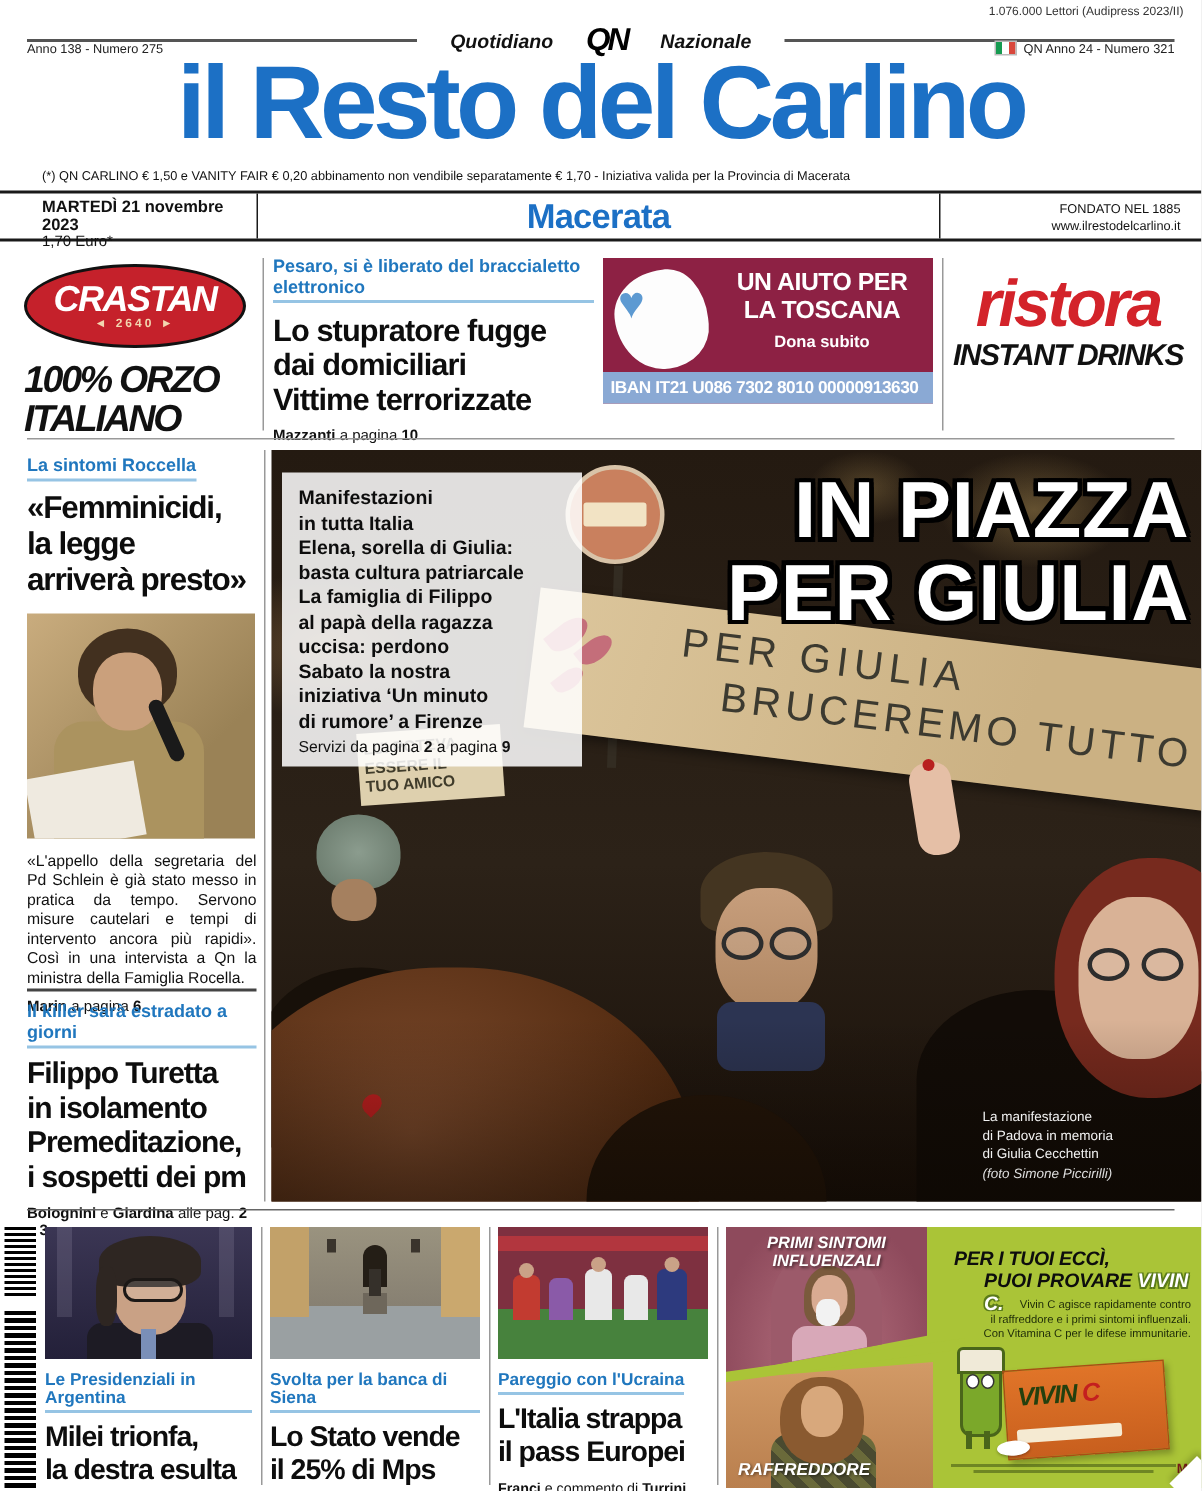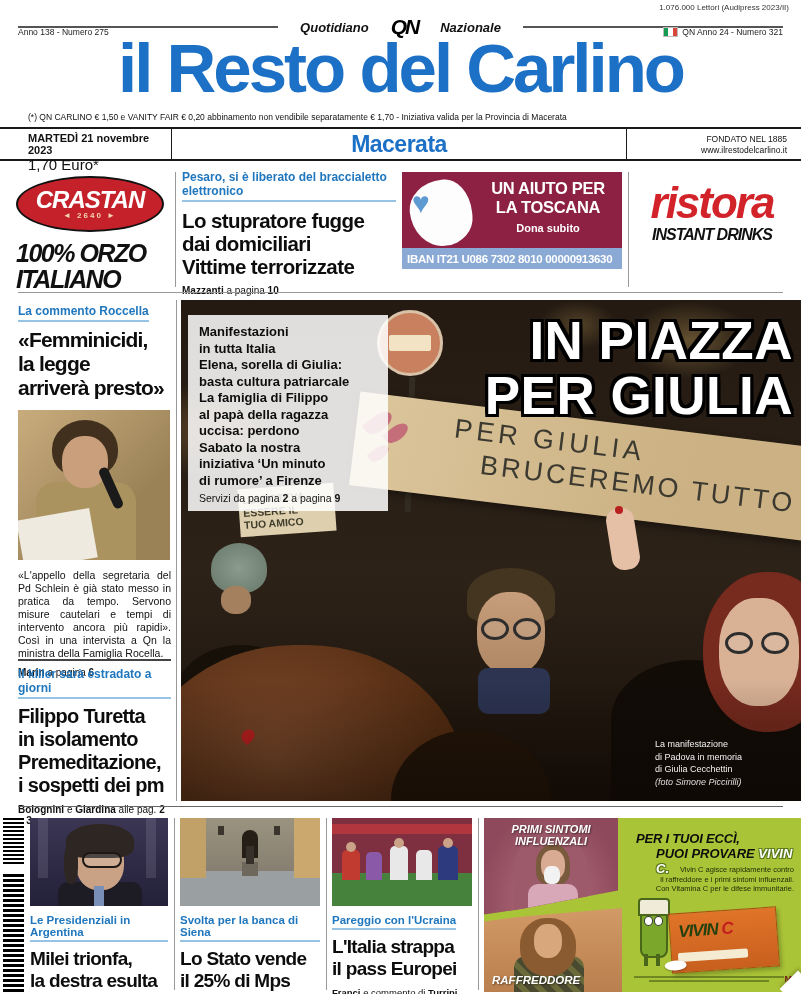--- a/index.html
+++ b/index.html
@@ -19,21 +19,21 @@
   .issue-r{right:18px;display:flex;align-items:center;gap:4px;}
   .flag{width:13px;height:8px;border:1px solid #bbb;
         background:linear-gradient(90deg,#169b51 0 33%,#fff 33% 66%,#d9473c 66%);}
   .masthead{top:33px;left:0;width:100%;text-align:center;font-size:69px;line-height:72px;
             font-weight:bold;color:#1c70c5;letter-spacing:-3px;}
   .fineprint{top:112px;left:28px;font-size:8.5px;color:#111;}
   .datebar{top:127px;left:0;width:801px;height:34px;border-top:2px solid #1a1a1a;
            border-bottom:2px solid #1a1a1a;display:flex;box-sizing:border-box;}
   .db-left{width:172px;padding:3px 0 0 28px;box-sizing:border-box;border-right:1px solid #1a1a1a;}
   .db-date{font-weight:bold;font-size:11px;}
-  .db-price{font-size:15px;}
+  .db-price{font-size:10px;}
   .db-center{flex:1;display:flex;align-items:center;justify-content:center;border-right:1px solid #1a1a1a;}
   .db-edition{color:#1c70c5;font-weight:bold;font-size:23px;letter-spacing:-0.5px;}
   .db-right{width:174px;padding:5px 14px 0 0;text-align:right;font-size:8.5px;box-sizing:border-box;line-height:11px;}
 
   
   .crastan{top:176px;left:16px;width:152px;}
   .crastan-oval{width:148px;height:56px;background:#c5212b;border-radius:50%;border:2px solid #111;
                 display:flex;flex-direction:column;align-items:center;justify-content:center;box-sizing:border-box;}
   .crastan-brand{color:#fff;font-weight:bold;font-style:italic;font-size:24px;letter-spacing:-1px;line-height:22px;}
   .crastan-year{color:#f2d6b0;font-size:8px;font-weight:bold;letter-spacing:2px;}
@@ -48,21 +48,21 @@
   .tmap{position:absolute;left:8px;top:8px;width:62px;height:66px;background:#fdfdfd;
         border-radius:58% 42% 48% 52%/45% 55% 42% 58%;transform:rotate(-6deg);}
   .theart{position:absolute;left:10px;top:14px;font-size:30px;color:#5d9ad2;}
   .ttext{position:absolute;left:76px;top:7px;width:140px;text-align:center;color:#fff;}
   .tline{font-weight:bold;font-size:16.5px;line-height:19px;letter-spacing:-0.3px;}
   .tcta{font-weight:bold;font-size:11px;margin-top:5px;}
   .tiban{position:absolute;left:0;right:0;bottom:0;height:21px;background:#8aa9d4;color:#fff;
          font-weight:bold;font-size:11.5px;display:flex;align-items:center;padding-left:5px;letter-spacing:-0.3px;}
   .ristora{top:182px;left:634px;width:156px;text-align:center;}
   .ristora-brand{color:#d3232a;font-weight:bold;font-style:italic;font-size:44px;line-height:42px;letter-spacing:-2px;}
-  .ristora-tag{color:#111;font-weight:bold;font-style:italic;font-size:16px;letter-spacing:-1px;margin-top:2px;}
+  .ristora-tag{color:#111;font-weight:bold;font-style:italic;font-size:20px;letter-spacing:-1px;margin-top:2px;}
   .rule-ads{top:292px;left:18px;width:765px;border-top:1px solid #999;}
 
   
   .colL{left:18px;width:153px;}
   .rocc{top:301px;}
   .rocc .hl{font-size:21px;font-weight:bold;line-height:24px;letter-spacing:-0.8px;margin-top:6px;color:#0d0d0d;}
   .rocc-photo{position:relative;width:152px;height:150px;margin-top:10px;overflow:hidden;
               background:linear-gradient(135deg,#c9ac7e,#9a8256 70%);}
   .rp-hair{position:absolute;left:34px;top:10px;width:66px;height:58px;background:#42301f;border-radius:50% 50% 45% 45%;}
   .rp-face{position:absolute;left:44px;top:26px;width:46px;height:52px;background:#caa07c;border-radius:46%;}
@@ -265,21 +265,21 @@
   </div>
   <div class="abs vdiv" style="top:172px;left:628px;height:115px;"></div>
 
   <div class="abs ristora">
     <div class="ristora-brand">ristora</div>
     <div class="ristora-tag">INSTANT DRINKS</div>
   </div>
   <div class="abs rule-ads"></div>
 
   <div class="abs colL rocc">
-    <span class="kicker">La commento Roccella</span>
+    <span class="kicker">La sintomi Roccella</span>
     <div class="hl pre">«Femminicidi,
 la legge
 arriverà presto»</div>
     <div class="rocc-photo">
       <div class="rp-hair"></div>
       <div class="rp-body"></div>
       <div class="rp-face"></div>
       <div class="rp-mic"></div>
       <div class="rp-paper"></div>
     </div>

